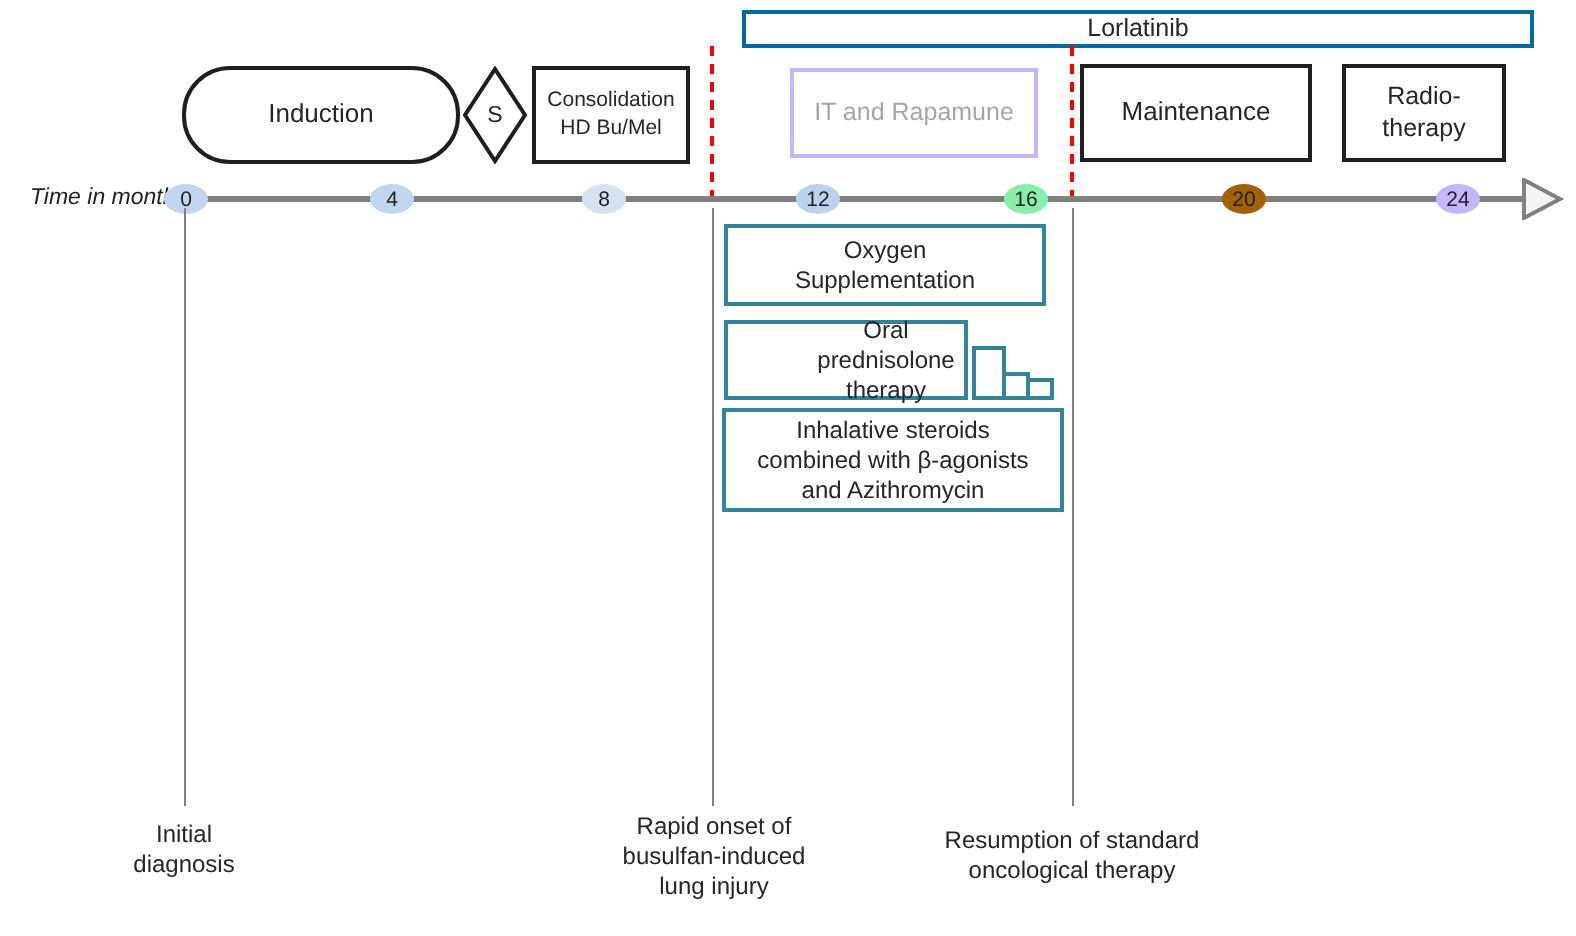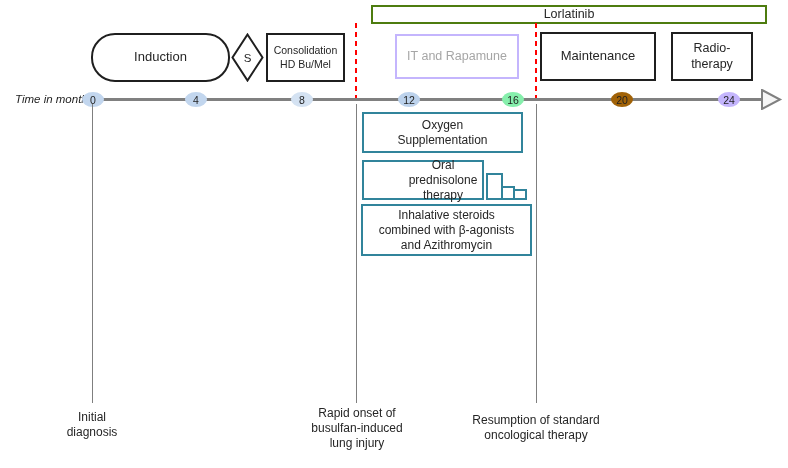--- a/index.html
+++ b/index.html
@@ -8,21 +8,21 @@
     font-family:"Liberation Sans",sans-serif;color:#262626;overflow:hidden;
   }
   .abs{position:absolute;box-sizing:border-box;}
   .box{
     display:flex;align-items:center;justify-content:center;text-align:center;
     background:#ffffff;white-space:pre-line;line-height:1.25;
   }
   .black-box{border:2px solid #1f1f1f;font-size:13px;}
   .gray-box{border:2px solid #c4b5fd;color:#a6a6a6;font-size:12.5px;}
   .teal-box{border:2px solid #31849b;font-size:12px;}
-  .lorlatinib{border:2px solid #4d7c0f;font-size:12.5px;}
+  .lorlatinib{border:2px solid #0369a1;font-size:12.5px;}
   .axis-line{background:#808080;height:3px;}
   .tick{
     display:flex;align-items:center;justify-content:center;
     width:22px;height:15px;border-radius:50%;
     font-size:10.5px;color:#1f1f1f;
   }
   .red-dash{
     width:2px;
     background:repeating-linear-gradient(to bottom,#ff0000 0px,#ff0000 5px,transparent 5px,transparent 9px);
   }

